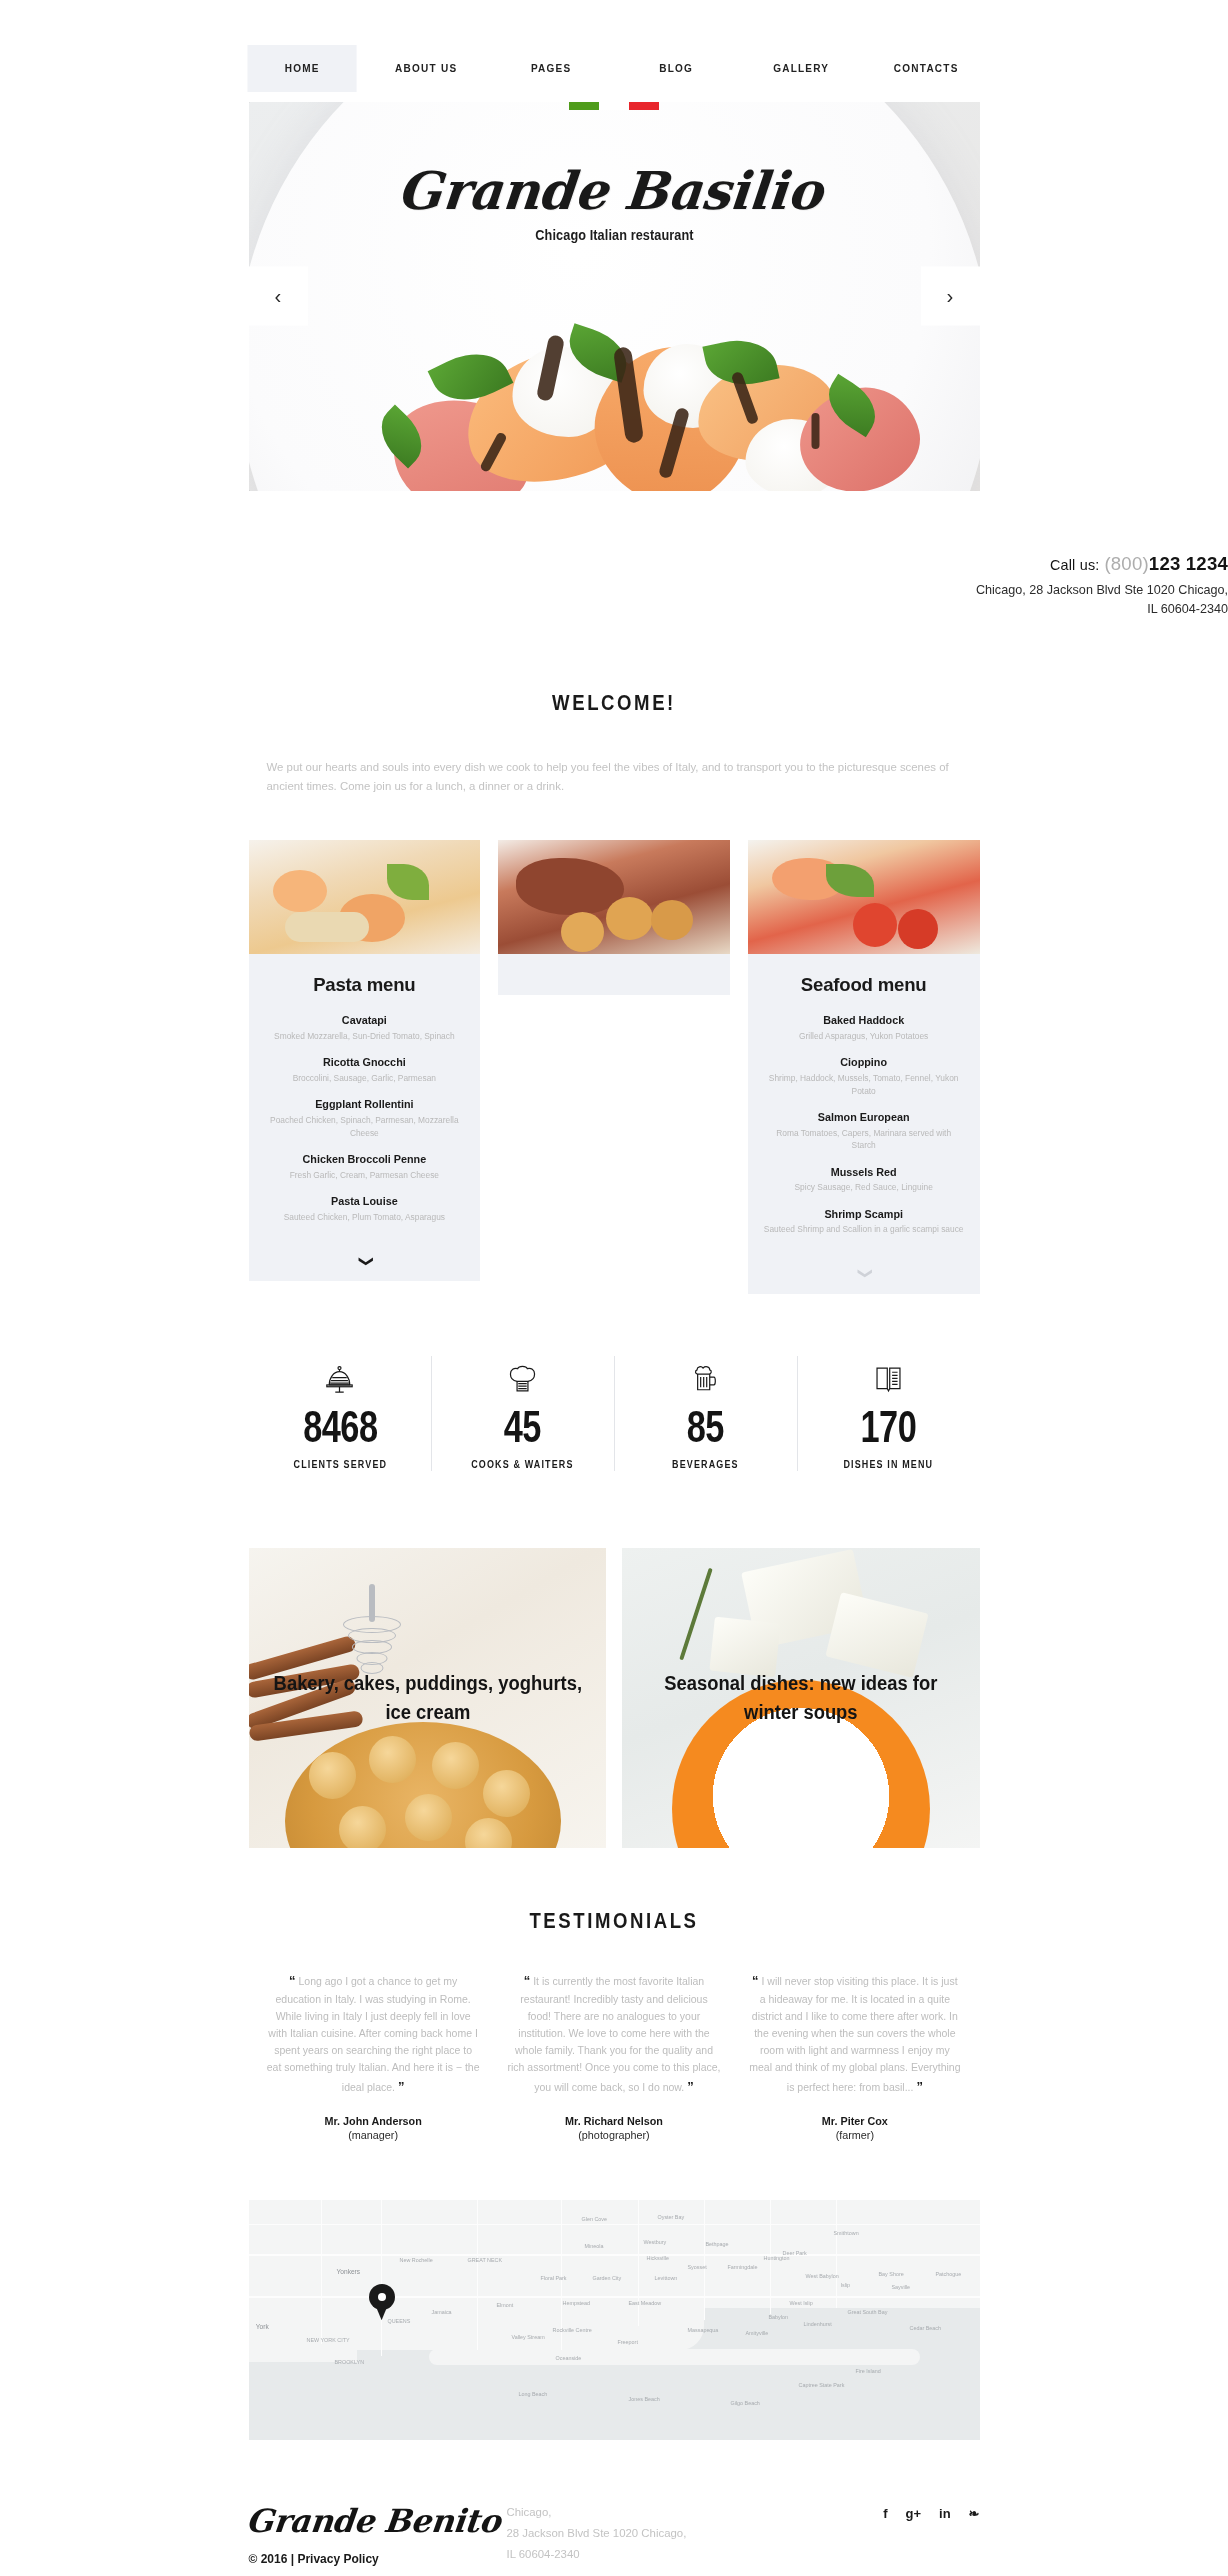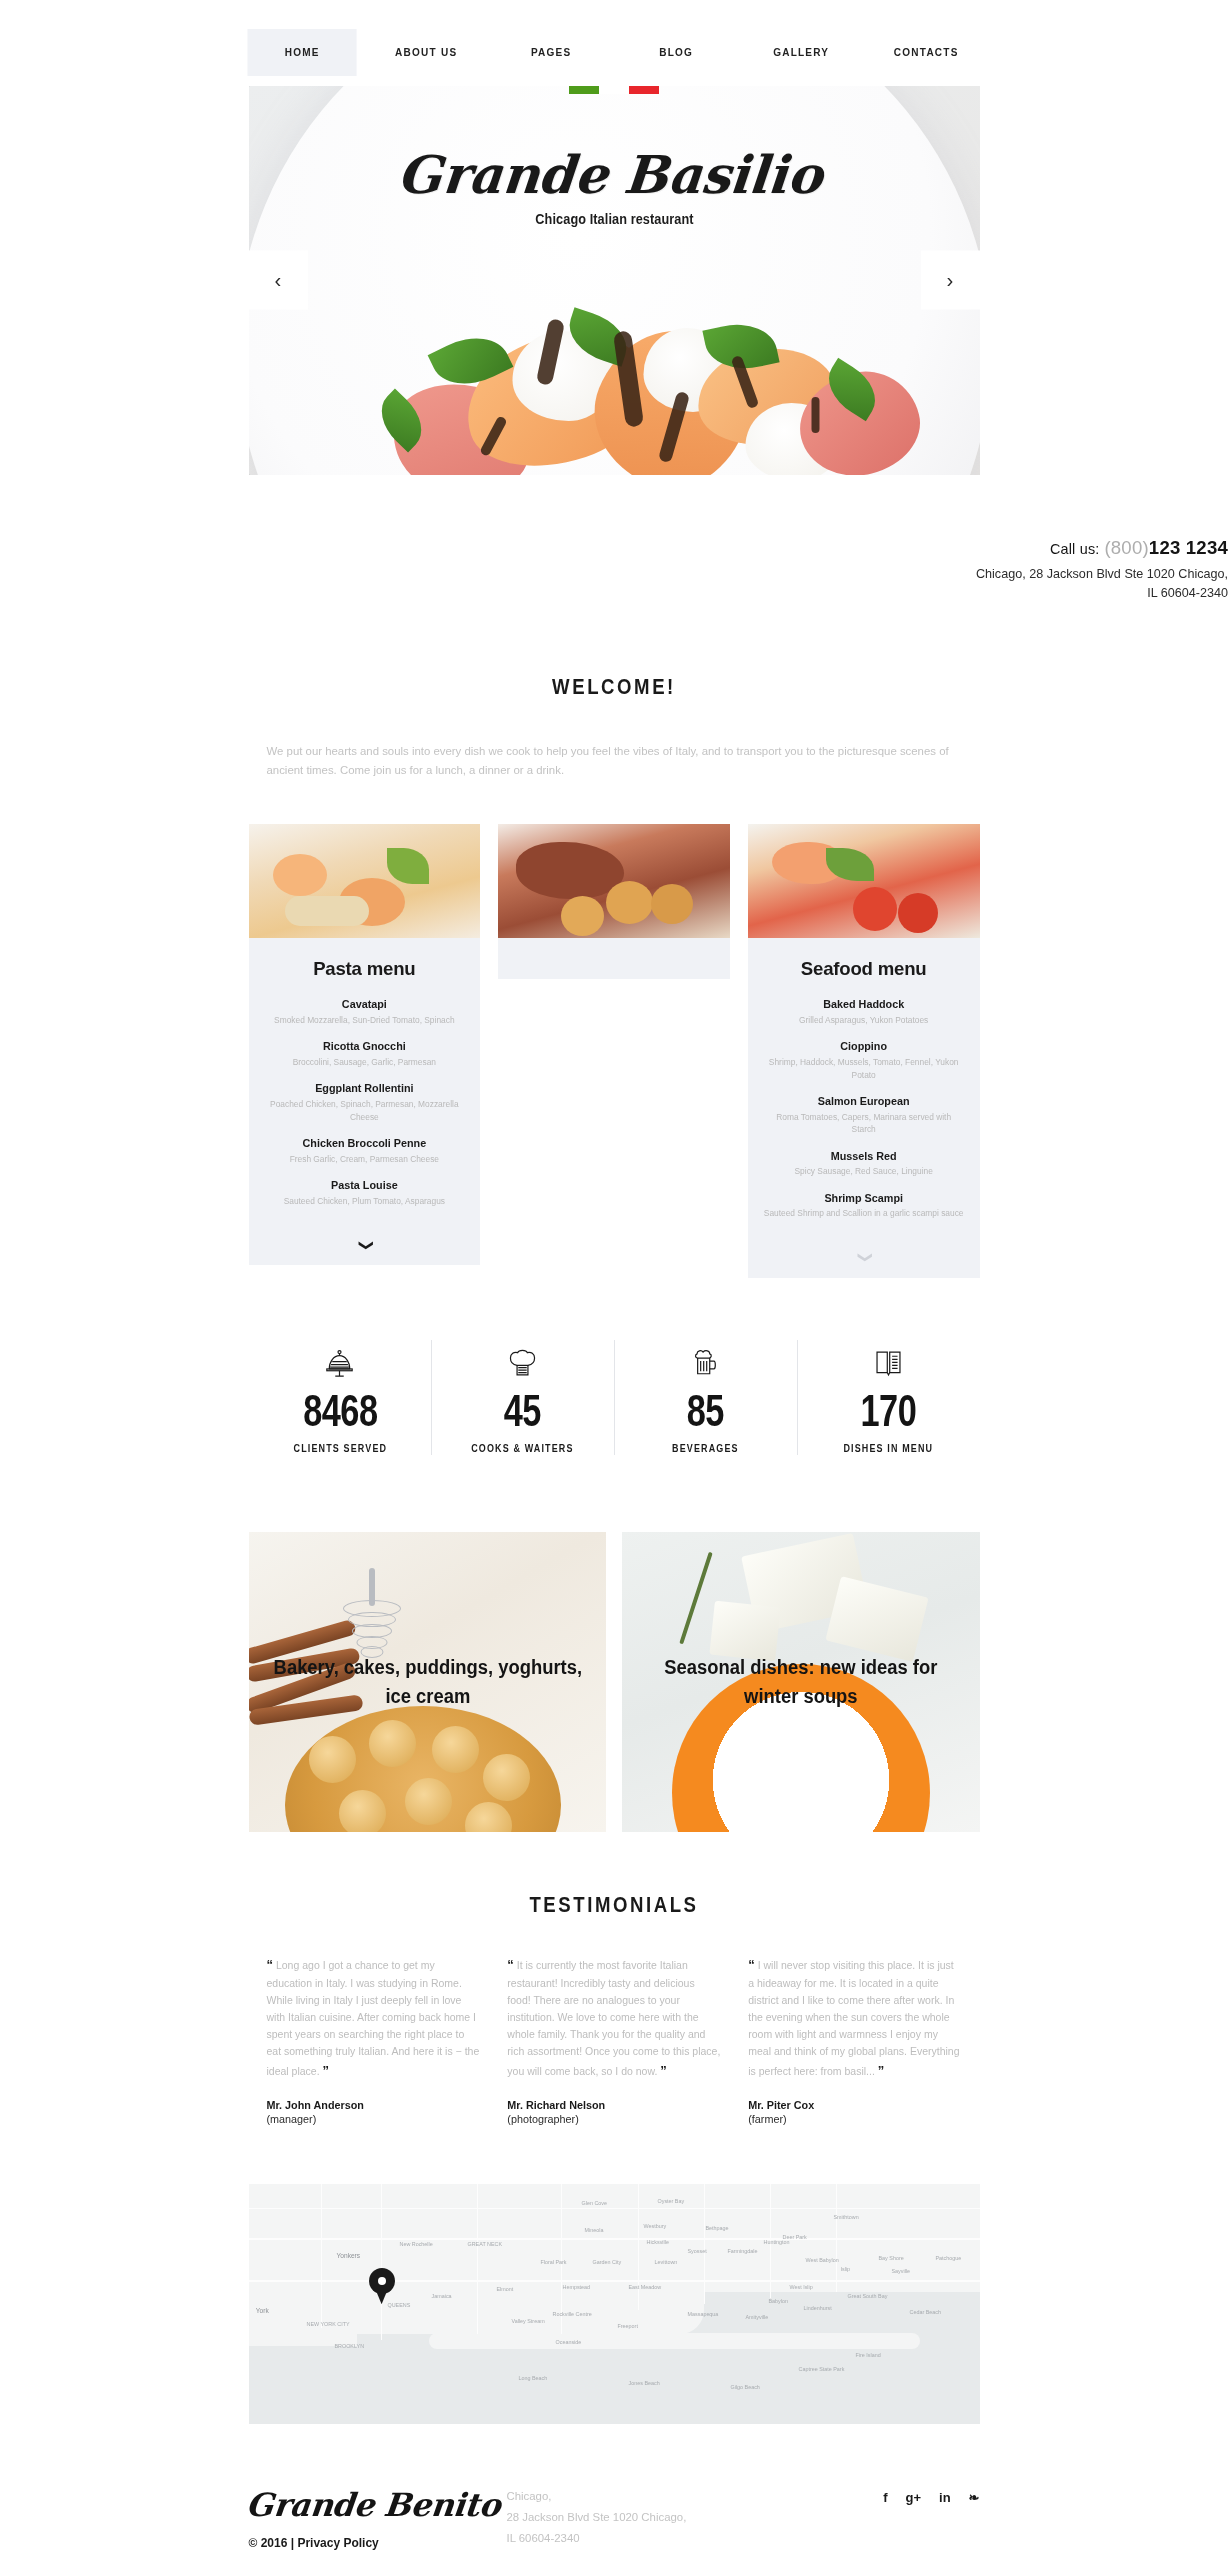--- a/index.html
+++ b/index.html
@@ -6,21 +6,21 @@
   html,body { width:1228px; }
   body {
     background:#ffffff;
     font-family:"Liberation Sans", sans-serif;
     color:#2b2b2b;
     -webkit-font-smoothing:antialiased;
   }
   .page { width:1228px; min-height:2576px; position:relative; overflow:hidden; }
 
   
-  .topnav { width:749px; margin:0 auto; padding-top:29px; display:flex; align-items:flex-end; }
+  .topnav { width:749px; margin:0 auto; padding-top:45px; display:flex; align-items:flex-end; }
   .nav-item {
     flex:1;
     text-align:center;
     font-size:11.4px;
     letter-spacing:1.4px;
     font-weight:700;
     color:#222;
     padding:17px 0 18px;
     position:relative;
     cursor:pointer;
@@ -160,21 +160,21 @@
   .pa-pie { position:absolute; left:36px; bottom:-72px; width:276px; height:198px; border-radius:50%; background:radial-gradient(circle at 50% 40%,#e9b565,#d79a3f 60%,#c08530 100%); }
   .pa-pie b { position:absolute; width:47px; height:47px; border-radius:50%; background:radial-gradient(circle at 40% 35%,#f6d79a,#dda martin 0); background:radial-gradient(circle at 40% 35%,#f6d79a,#dba74e); }
   .pb-soup { position:absolute; left:50%; bottom:-90px; transform:translateX(-50%); width:258px; height:258px; border-radius:50%; background:radial-gradient(circle at 50% 45%,#ffffff 0 46%, #f58a1f 46% 100%); }
   .pb-swirl { position:absolute; left:50%; bottom:-6px; transform:translateX(-50%); width:90px; height:72px; border:7.2px solid #fff; border-radius:50%; border-right-color:transparent; }
   .pb-cheese { position:absolute; border-radius:3.6px; background:linear-gradient(145deg,#fdfdf8,#e8e7dc); }
   .pb-herb { position:absolute; width:3.6px; background:#5d7a3a; border-radius:1.8px; }
 
   
   .testim { padding-top:60px; }
   .tcols { width:695px; margin:36px auto 0; display:flex; gap:27.6px; }
-  .tcol { flex:1; }
+  .tcol { flex:1;text-align:center; }
   .tcol .quote { font-size:10.5px; line-height:1.62; color:#bdbdbd; }
   .tcol .qm { color:#191919; font-weight:700; font-size:13px; }
   .tcol .who { margin-top:18px; font-size:10.8px; font-weight:700; color:#1a1a1a; }
   .tcol .role { margin-top:2.4px; font-size:10.8px; color:#2b2b2b; }
 
   
   .mapwrap { width:731px; height:240px; margin:59px auto 0; position:relative; overflow:hidden; background:#eceeef; }
   .map-water { position:absolute; inset:0; background:#e7eaeb; }
   .map-land { position:absolute; background:#f4f5f5; }
   .map-rd { position:absolute; background:#fdfdfd; }

